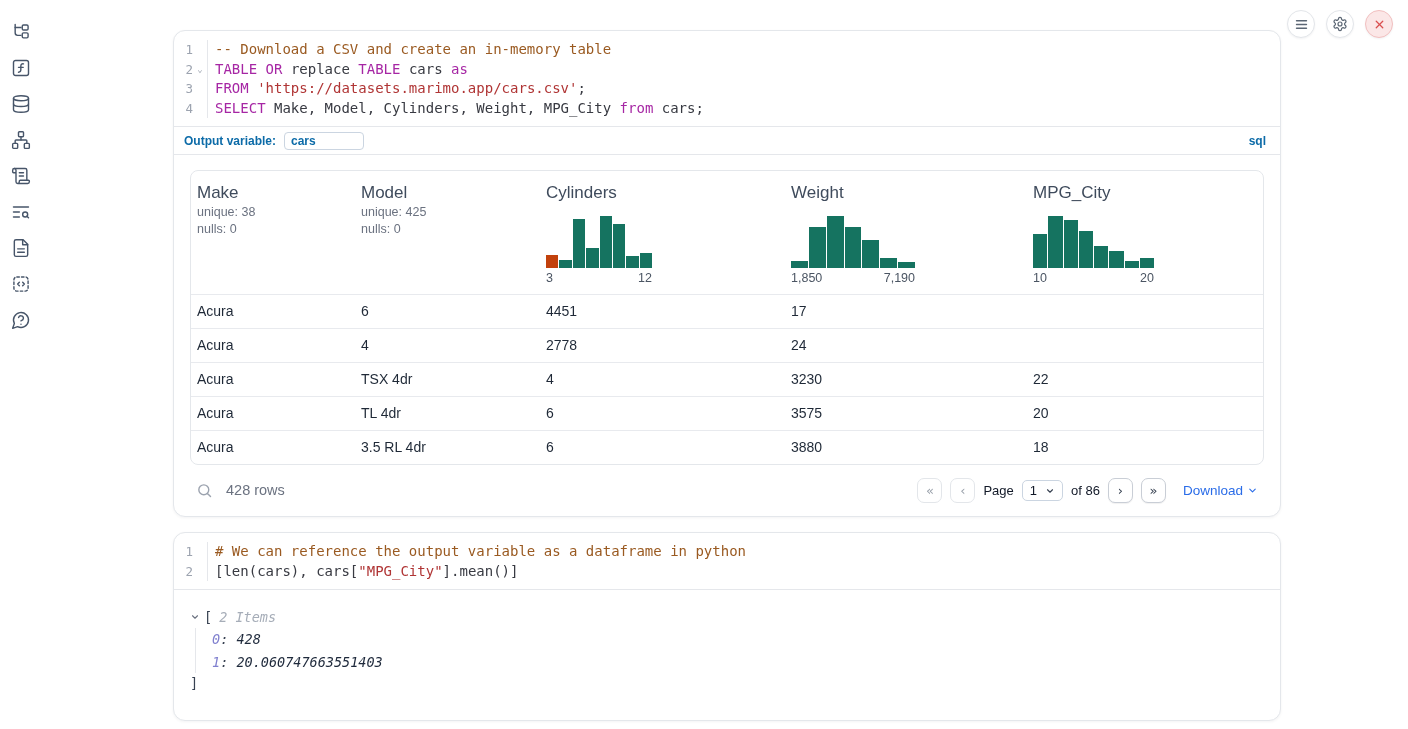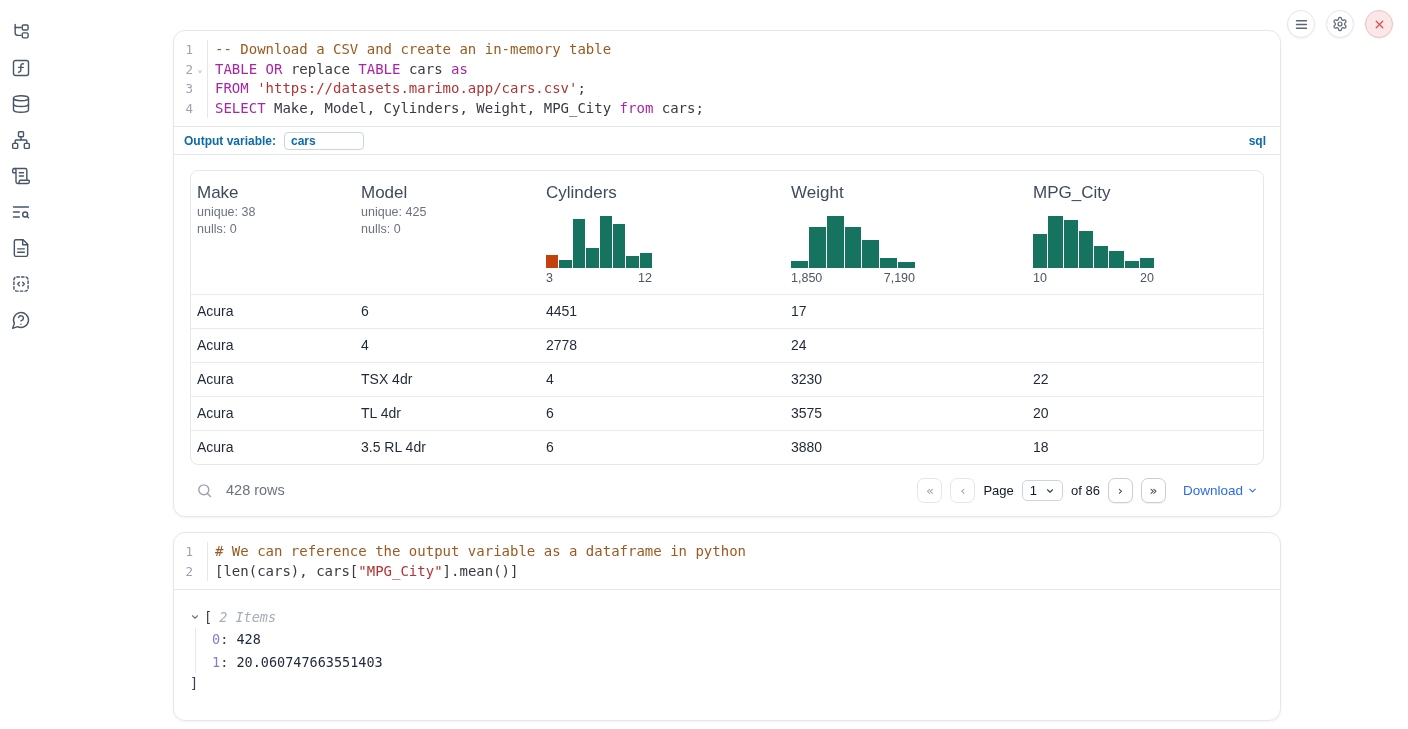--- a/index.html
+++ b/index.html
@@ -86,21 +86,21 @@
     font-family:"Liberation Sans", sans-serif; }
 
   
   .py-output { border-top:1px solid #e5e7eb; padding:16px 16px 26px;
     font-family:"DejaVu Sans Mono", monospace; font-size:13.5px; color:#1f2937; }
   .tree-head { display:flex; align-items:center; line-height:22px; }
   .tree-toggle { color:#6b7280; margin-right:4px; background:none; border:none; padding:0; cursor:pointer; display:flex; }
   .bracket { color:#374151; }
   .items-label { font-style:italic; color:#a6adb8; margin-left:7px; }
   .tree-entries { margin-left:5px; border-left:1px solid #e5e7eb; padding-left:16px; }
-  .tree-entry { line-height:22.5px; }
+  .tree-entry { line-height:22.5px;font-style:italic; }
   .tree-key { color:#8080cf; }
   .tree-colon { color:#374151; }
   .tree-value { color:#1e293b; }
   .tree-close { line-height:21px; }
 </style>
 </head>
 <body>
 
 <nav class="sidebar">
   <button class="side-btn">

